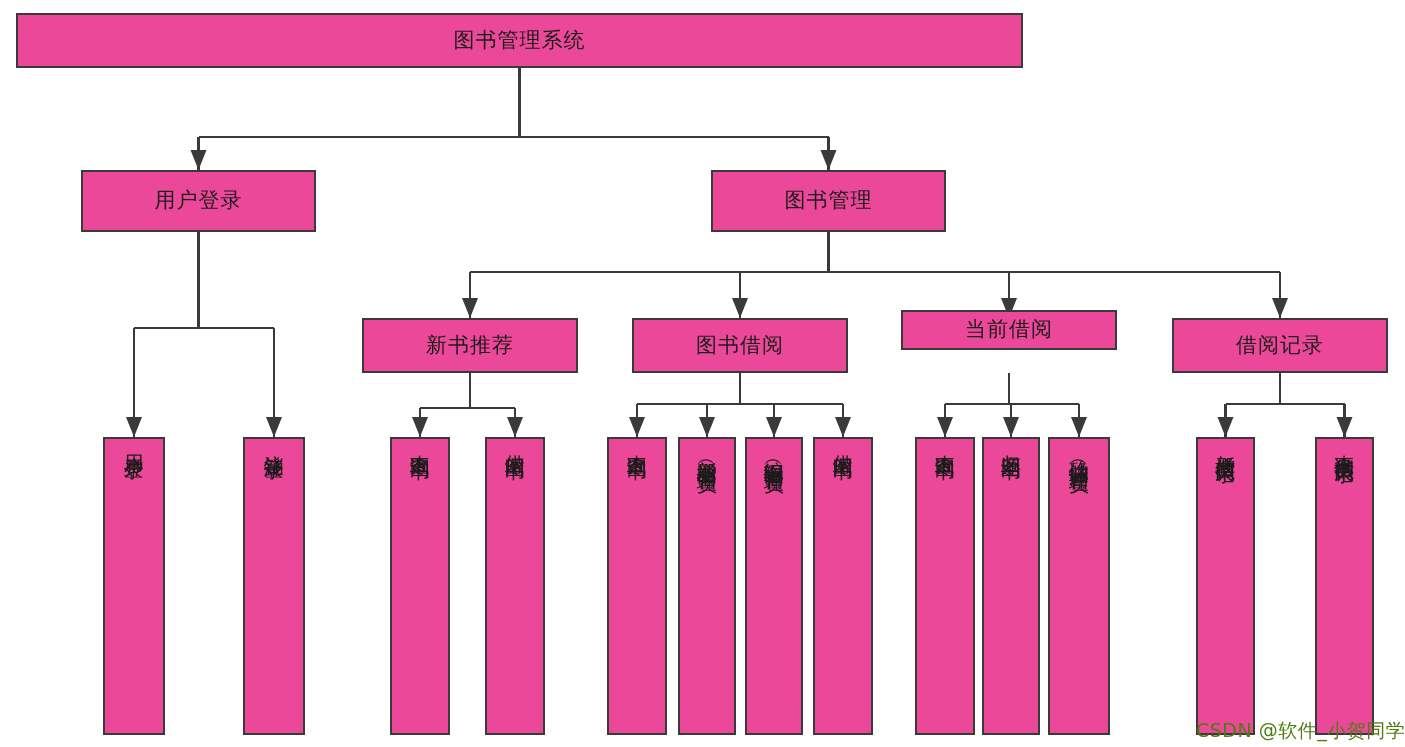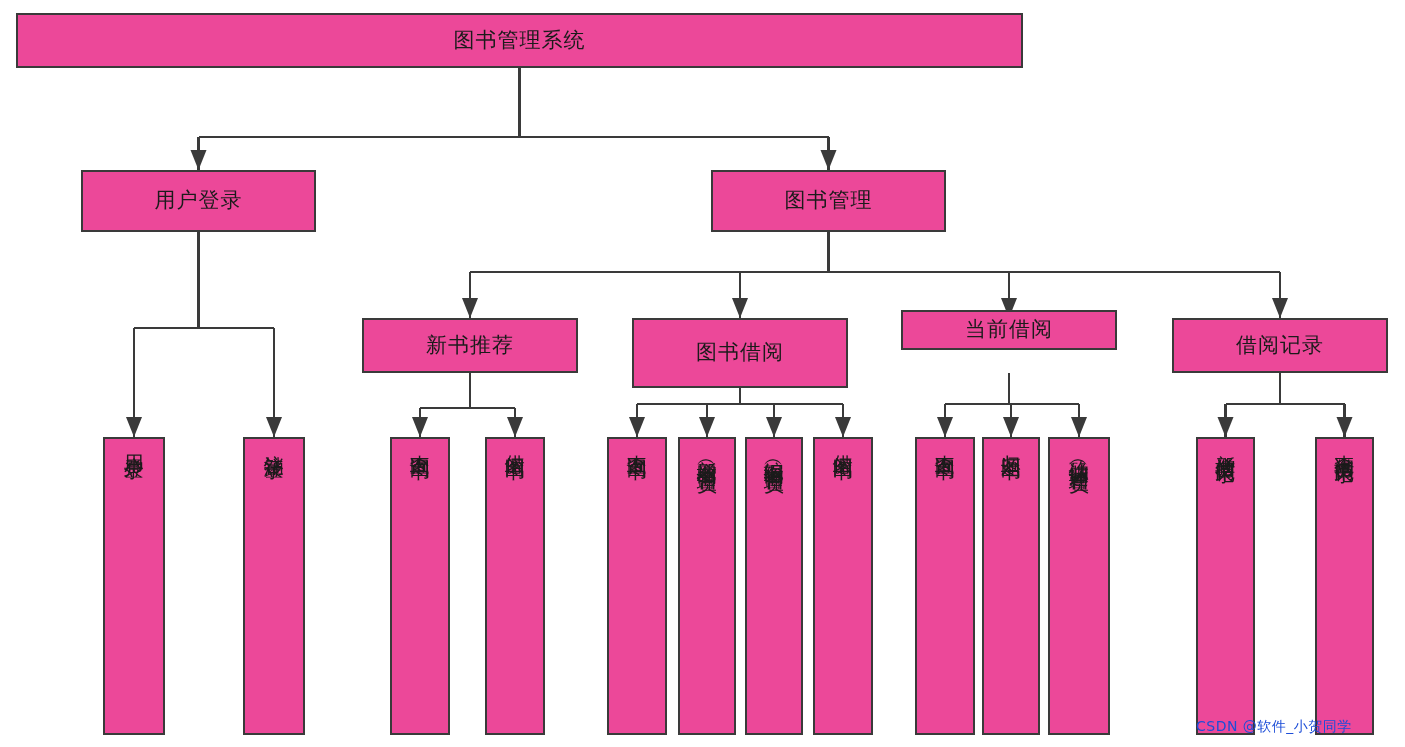--- a/index.html
+++ b/index.html
@@ -57,22 +57,22 @@
     font-size: 20px;
     line-height: 1.32;
     letter-spacing: 2px;
     white-space: nowrap;
   }
   .node.v.top .label {
     margin-top: 6px;
   }
   .watermark {
     position: absolute;
-    font-size: 14px;
-    color: #1d4ed8;
+    font-size: 19px;
+    color: #4d7c0f;
     white-space: nowrap;
     letter-spacing: 0.5px;
     pointer-events: none;
   }
 </style>
 </head>
 <body>
 
 <div id="canvas">
   <svg id="edges" xmlns="http://www.w3.org/2000/svg">
@@ -135,21 +135,21 @@
       </div>
       <div class="node h" style="left: 81px; top: 170px; width: 235px; height: 62px;">
         <span class="label">用户登录</span>
       </div>
       <div class="node h" style="left: 711px; top: 170px; width: 235px; height: 62px;">
         <span class="label">图书管理</span>
       </div>
       <div class="node h" style="left: 362px; top: 318px; width: 216px; height: 55px;">
         <span class="label">新书推荐</span>
       </div>
-      <div class="node h" style="left: 632px; top: 318px; width: 216px; height: 70px;">
+      <div class="node h" style="left: 632px; top: 318px; width: 216px; height: 55px;">
         <span class="label">图书借阅</span>
       </div>
       <div class="node h" style="left: 901px; top: 310px; width: 216px; height: 40px;">
         <span class="label">当前借阅</span>
       </div>
       <div class="node h" style="left: 1172px; top: 318px; width: 216px; height: 55px; text-align: center;">
         <span class="label">借阅记录</span>
       </div>
       <div class="node v" style="left: 103px; top: 437px; width: 62px; height: 298px;">
         <span class="label">用户登录</span>

